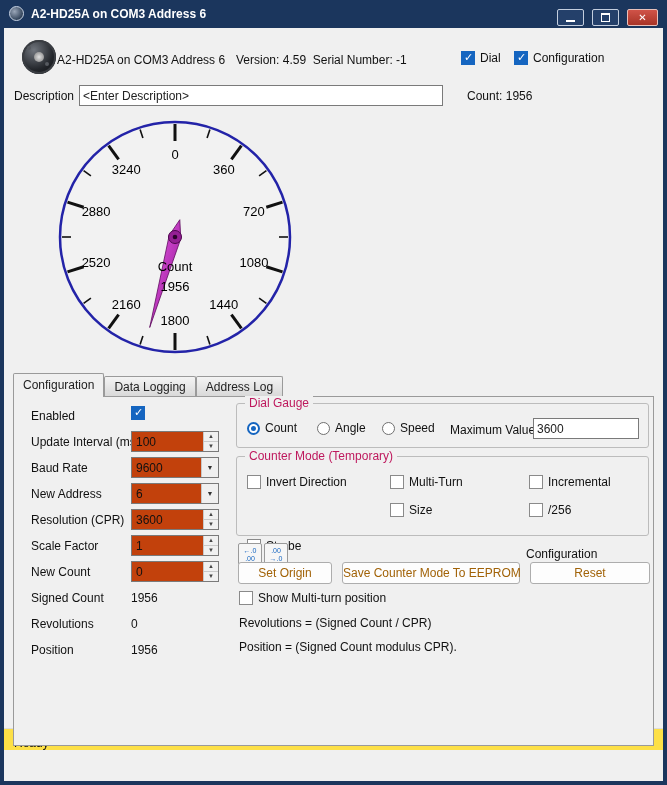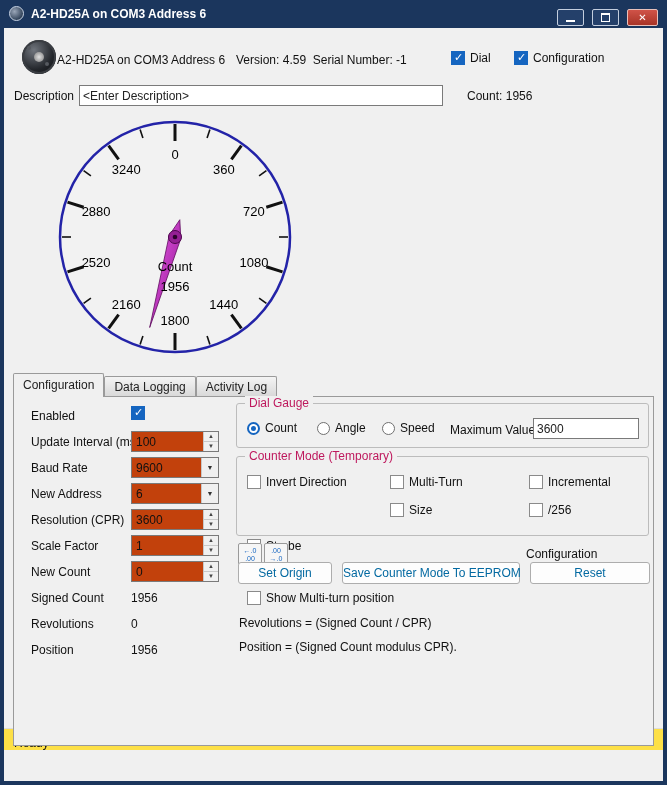--- a/index.html
+++ b/index.html
@@ -40,21 +40,21 @@
     text-align:center;font-size:7px;line-height:19px;color:#333;}
   .tabstrip{position:absolute;left:9px;top:347px;height:21px;display:flex;align-items:flex-end;z-index:5;}
   .tab{height:20px;padding:0 9px;line-height:20px;font-size:12px;background:linear-gradient(#f4f4f4,#d9d9d9);
     border:1px solid #9a9a9a;border-bottom:none;border-radius:2px 2px 0 0;color:#222;}
   .tab.active{height:24px;line-height:23px;background:#f0f0f0;margin-bottom:-1px;position:relative;z-index:6;}
   .panel{position:absolute;left:9px;top:368px;width:641px;height:350px;border:1px solid #9a9a9a;background:#f0f0f0;z-index:2;}
   .groupbox{position:absolute;border:1px solid #bcbcbc;border-radius:3px;}
   .gb-title{position:absolute;top:-8px;left:8px;background:#f0f0f0;padding:0 4px;font-size:12px;color:#be185d;white-space:nowrap;}
   .opt{position:absolute;display:flex;align-items:center;gap:5px;white-space:nowrap;font-size:12px;}
   .btn{position:absolute;height:22px;background:#fdfdfd;border:1px solid #adadad;border-radius:3px;font-size:12px;
-    text-align:center;line-height:20px;color:#0369a1;white-space:nowrap;}
+    text-align:center;line-height:20px;color:#a16207;white-space:nowrap;}
   .dec-btn{position:absolute;width:24px;height:22px;background:#f6f6f6;border:1px solid #9a9a9a;border-radius:2px;
     font-size:7px;line-height:8px;text-align:center;padding-top:3px;color:#1565c0;}
   .statusbar{position:absolute;left:0;top:700px;width:659px;height:22px;background:#fde047;border-top:1px solid #dcdcdc;}
   .statusbar .txt{position:absolute;left:10px;top:7px;font-size:12px;color:#111;}
   #dial-svg{position:absolute;left:51px;top:89px;}
   #dial-svg text{font-family:"Liberation Sans","DejaVu Sans",sans-serif;}
 </style>
 </head>
 <body>
 
@@ -77,21 +77,21 @@
 
   <div class="client">
     <span class="device-icon"></span>
     <span class="lbl" style="left:53px;top:25px;">A2-HD25A on COM3 Address 6</span>
     <span class="lbl" style="left:232px;top:25px;">
       <span>Version:</span>
       <span>4.59</span>&nbsp;
       <span>Serial Number:</span>
       <span>-1</span>
     </span>
-    <div class="opt" style="left:447px;top:23px;">
+    <div class="opt" style="left:457px;top:23px;">
       <span class="cb checked"></span>
       <span>Dial</span>
     </div>
     <div class="opt" style="left:510px;top:23px;">
       <span class="cb checked"></span>
       <span>Configuration</span>
     </div>
 
     <span class="lbl" style="left:10px;top:61px;">Description</span>
     <input class="textbox" style="left: 75px; top: 57px; width: 364px;" value="&lt;Enter Description&gt;">
@@ -141,21 +141,21 @@
         <polygon points="94.7,210.5 114.2,118.4 124.8,102.7 125.8,121.6" fill="url(#ngrad)" stroke="#5e0b5e" stroke-width="0.8"></polygon>
         <circle cx="120" cy="120" r="6.5" fill="#942094" stroke="#4d074d" stroke-width="1"></circle>
         <circle cx="120" cy="120" r="2.3" fill="#2d032d"></circle>
         <text x="120" y="154" text-anchor="middle" font-size="13" fill="#000">Count</text>
         <text x="120" y="174" text-anchor="middle" font-size="13" fill="#000">1956</text>
       </svg>
 
     <div class="tabstrip">
         <div class="tab active">Configuration</div>
         <div class="tab">Data Logging</div>
-        <div class="tab">Activity Log</div>
+        <div class="tab">Address Log</div>
       </div>
 
     <div class="panel">
       <div>
           <span class="lbl" style="left: 17px; top: 12px;">Enabled</span>
           <span class="cb checked" style="position: absolute; left: 117px; top: 9px;"></span>
           <span class="lbl" style="left: 17px; top: 38px;">Update Interval (ms)</span>
           <div class="spinner" style="left: 117px; top: 34px;">
             <span class="val">100</span>
             <div class="spin-btns">
@@ -265,21 +265,21 @@
             <div>→.0</div>
           </div>
         </div>
       <span class="lbl" style="left:512px;top:150px;">Configuration</span>
       <div>
           <div class="btn" style="left: 224px; top: 165px; width: 94px;">Set Origin</div>
           <div class="btn" style="left: 328px; top: 165px; width: 178px;">Save Counter Mode To EEPROM</div>
           <div class="btn" style="left: 516px; top: 165px; width: 120px;">Reset</div>
         </div>
 
-      <div class="opt" style="left:233px;top:194px;">
+      <div class="opt" style="left:225px;top:194px;">
         <span class="cb"></span>
         <span>Show Multi-turn position</span>
       </div>
       <span class="lbl" style="left:225px;top:243px;">Position = (Signed Count modulus  CPR).</span>
       <span class="lbl" style="left:225px;top:219px;">Revolutions = (Signed Count / CPR)</span>
     </div>
 
     <div class="statusbar">
       <span class="txt">Ready</span>
     </div>

